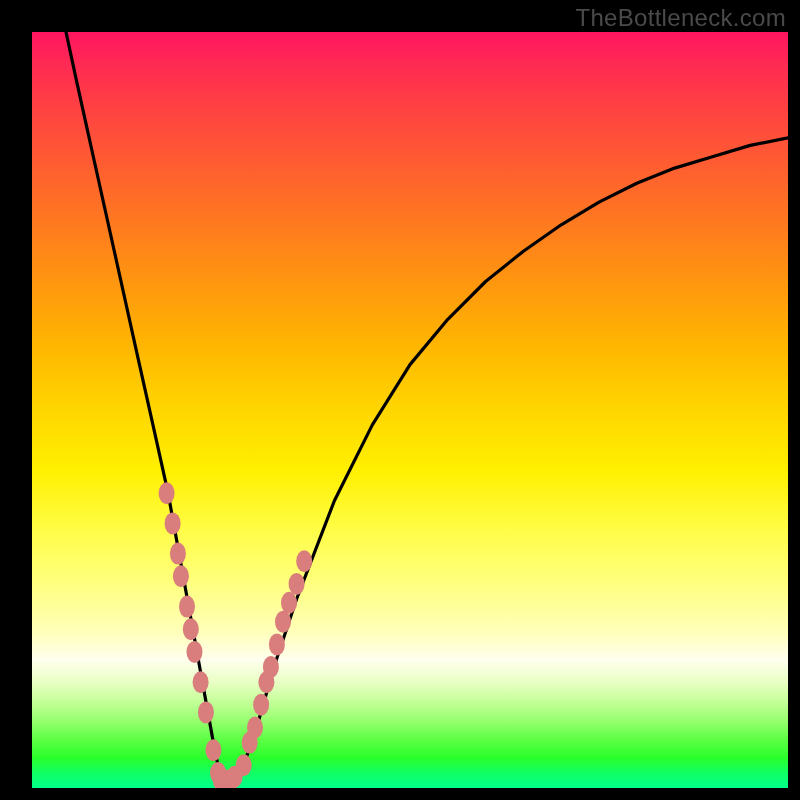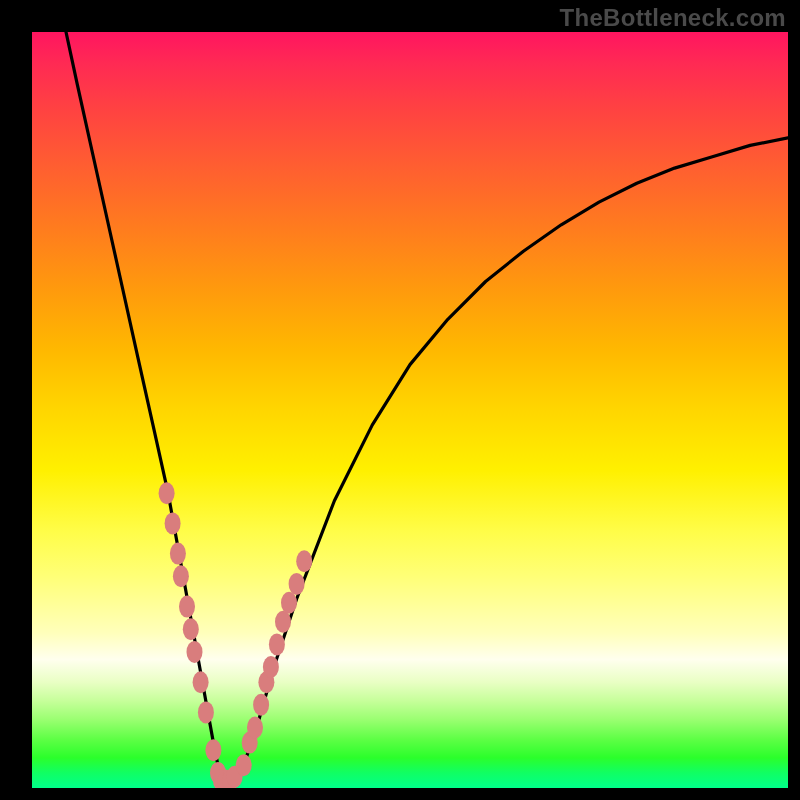--- a/index.html
+++ b/index.html
@@ -49,21 +49,21 @@
         #00ff8a 100%
       );
     overflow: hidden;
   }
   .attribution {
     position: absolute;
     top: 4px;
     right: 14px;
     color: #4a4a4a;
     font-size: 24px;
-    font-weight: 700;
+    font-weight: 400;
     letter-spacing: 0.3px;
   }
   svg.curve {
     position: absolute;
     inset: 0;
     width: 100%;
     height: 100%;
   }
   .marker {
     fill: #d97d7d;

